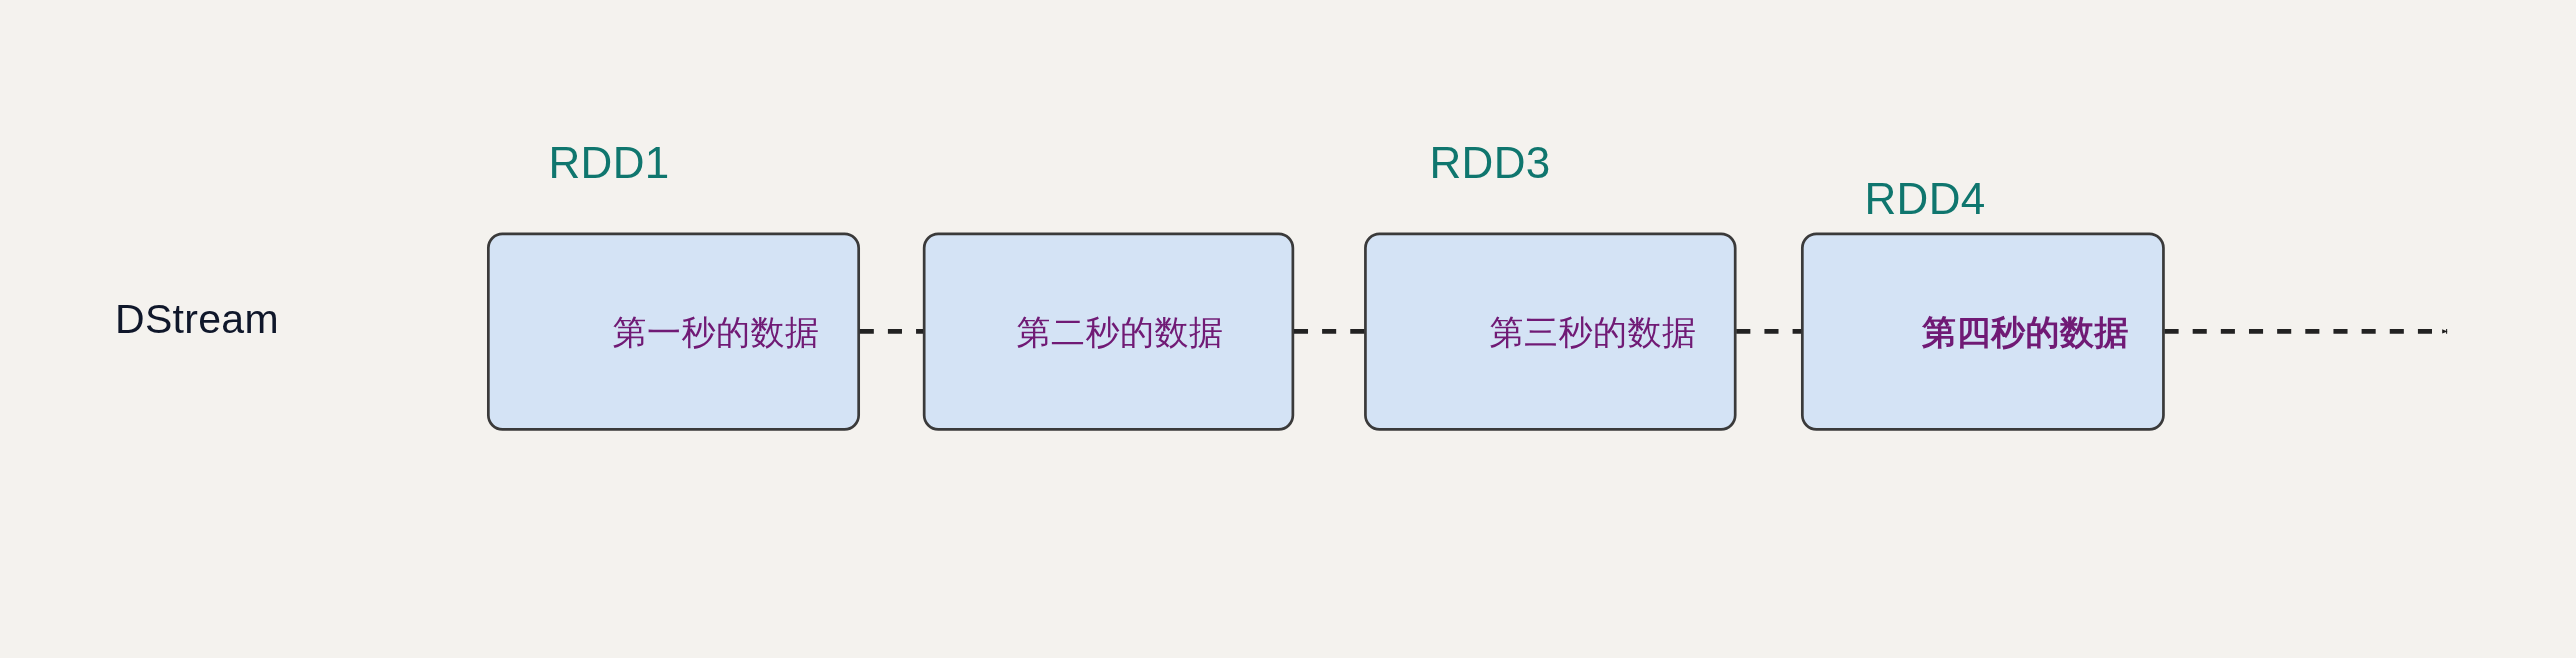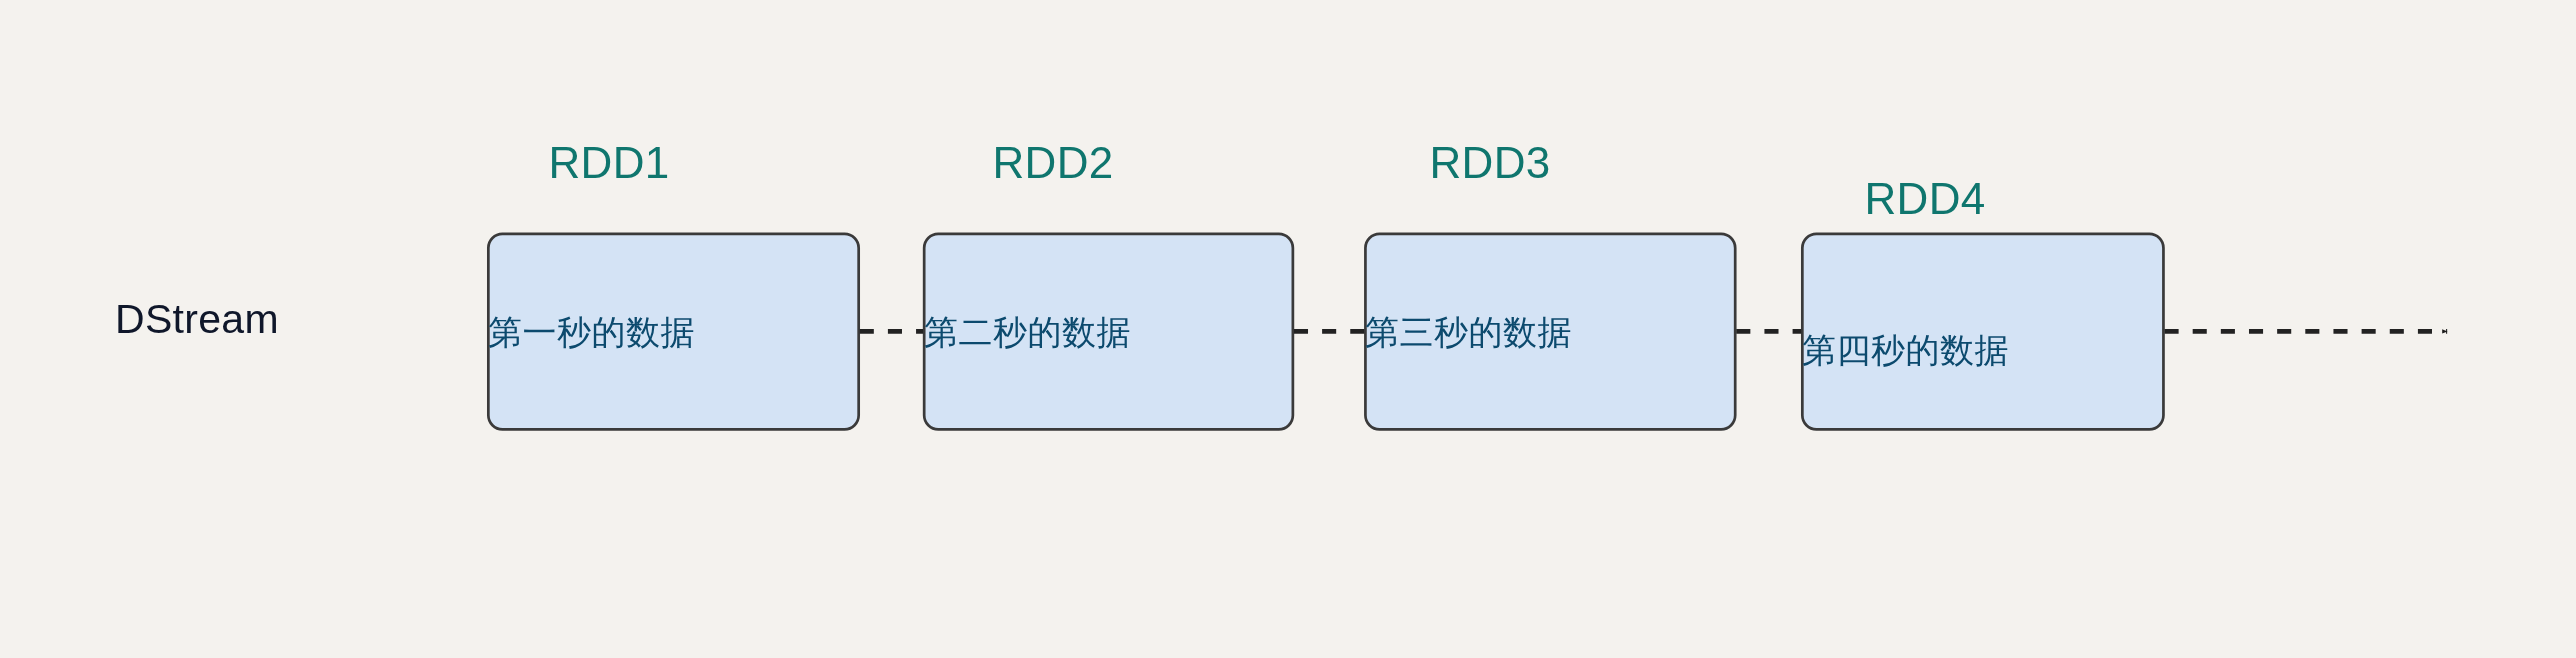--- a/index.html
+++ b/index.html
@@ -40,24 +40,25 @@
     line-height: 1;
     color: #0f766e;
     white-space: nowrap;
     text-align: center;
     letter-spacing: 0.3px;
   }
   .rdd-box-text {
     position: absolute;
     font-size: 34px;
     line-height: 1;
-    color: #0c4a6e;
+    color: #701a75;
     white-space: nowrap;
-    text-align: left;
+    text-align: center;
     letter-spacing: 0.5px;
+    padding-left: 43px;
   }
 </style>
 </head>
 <body>
 
 <div id="canvas">
 
   <svg id="diagram-svg" viewBox="0 0 4758 1217" xmlns="http://www.w3.org/2000/svg">
 
     <defs>
@@ -80,23 +81,22 @@
     </g>
 
     <g>
       <line x1="3998" y1="612" x2="4520" y2="612" stroke="#222222" stroke-width="9" fill="none" stroke-dasharray="26 26" marker-end="url(#arrowhead-solid)"></line>
     </g>
   </svg>
 
   <div class="stream-label" style="left:115px; top:299px;">DStream</div>
 
   <div class="rdd-label" style="left:479px; top:141px; width:260px;">RDD1</div>
-  <div class="rdd-label" style="left:923px; top:141px; width:260px;">RDD2</div>
   <div class="rdd-label" style="left:1360px; top:141px; width:260px;">RDD3</div>
   <div class="rdd-label" style="left:1795px; top:141px; width:260px;margin-top:36px;">RDD4</div>
 
   <div class="rdd-box-text" style="left:488px; top:315px; width:370px;">第一秒的数据</div>
   <div class="rdd-box-text" style="left:924px; top:315px; width:306px;">第二秒的数据</div>
   <div class="rdd-box-text" style="left:1365px; top:315px; width:370px;">第三秒的数据</div>
-  <div class="rdd-box-text" style="left:1802px; top:333px; width:361px;">第四秒的数据</div>
+  <div class="rdd-box-text" style="left:1802px; top:315px; width:361px;font-weight:bold;">第四秒的数据</div>
 
 </div>
 
 
 </body></html>

